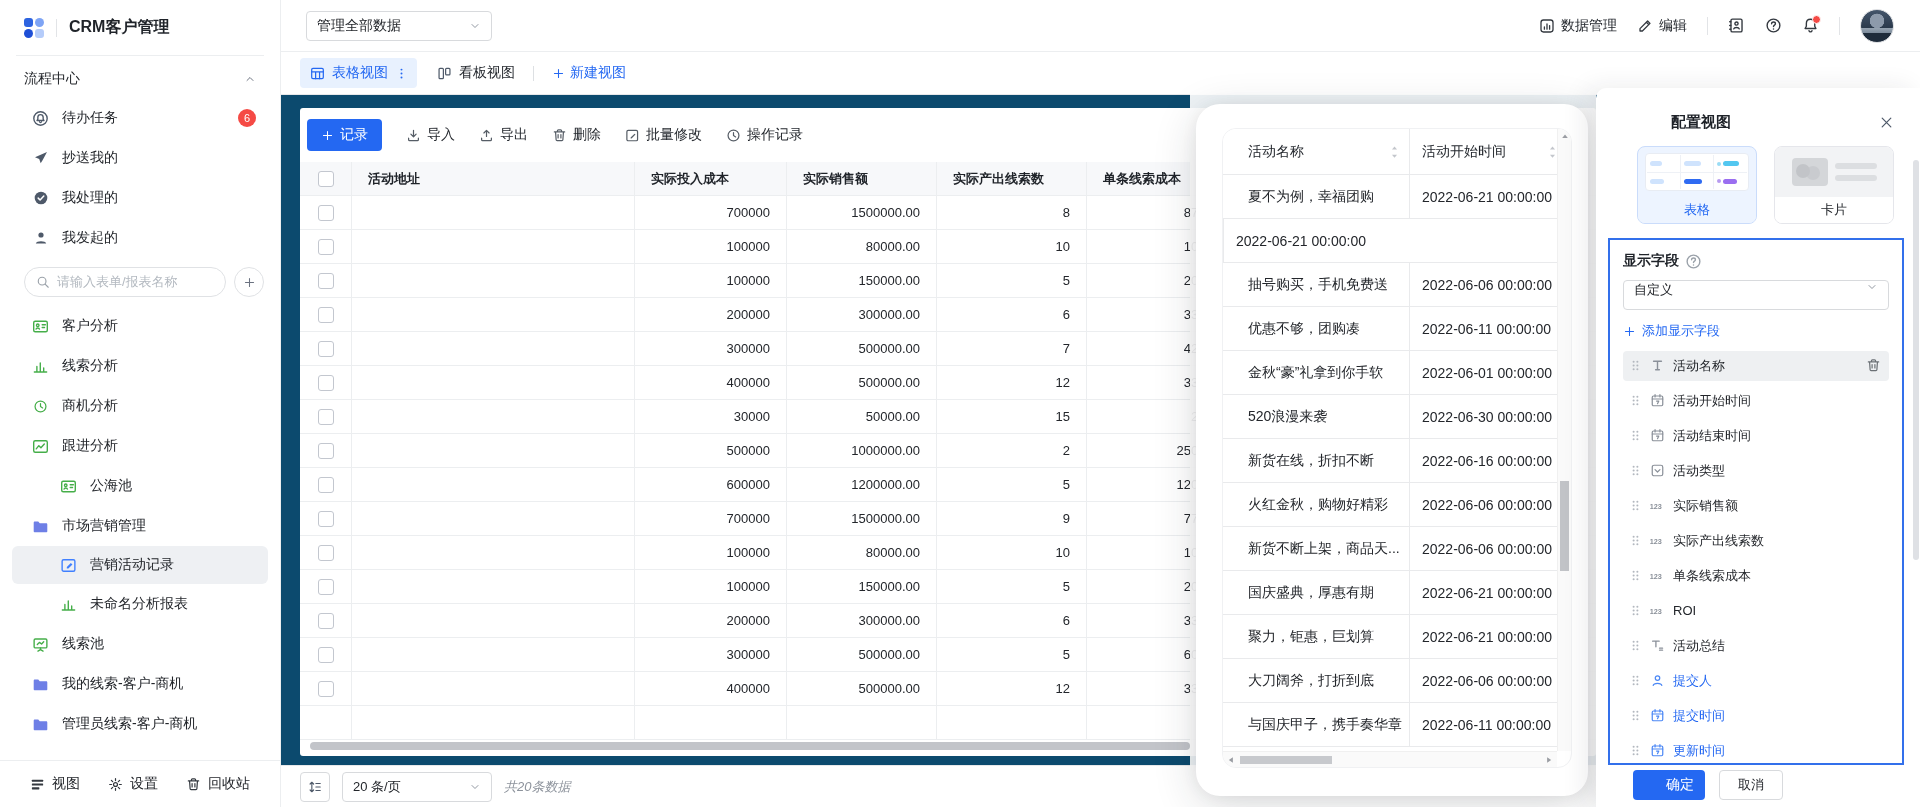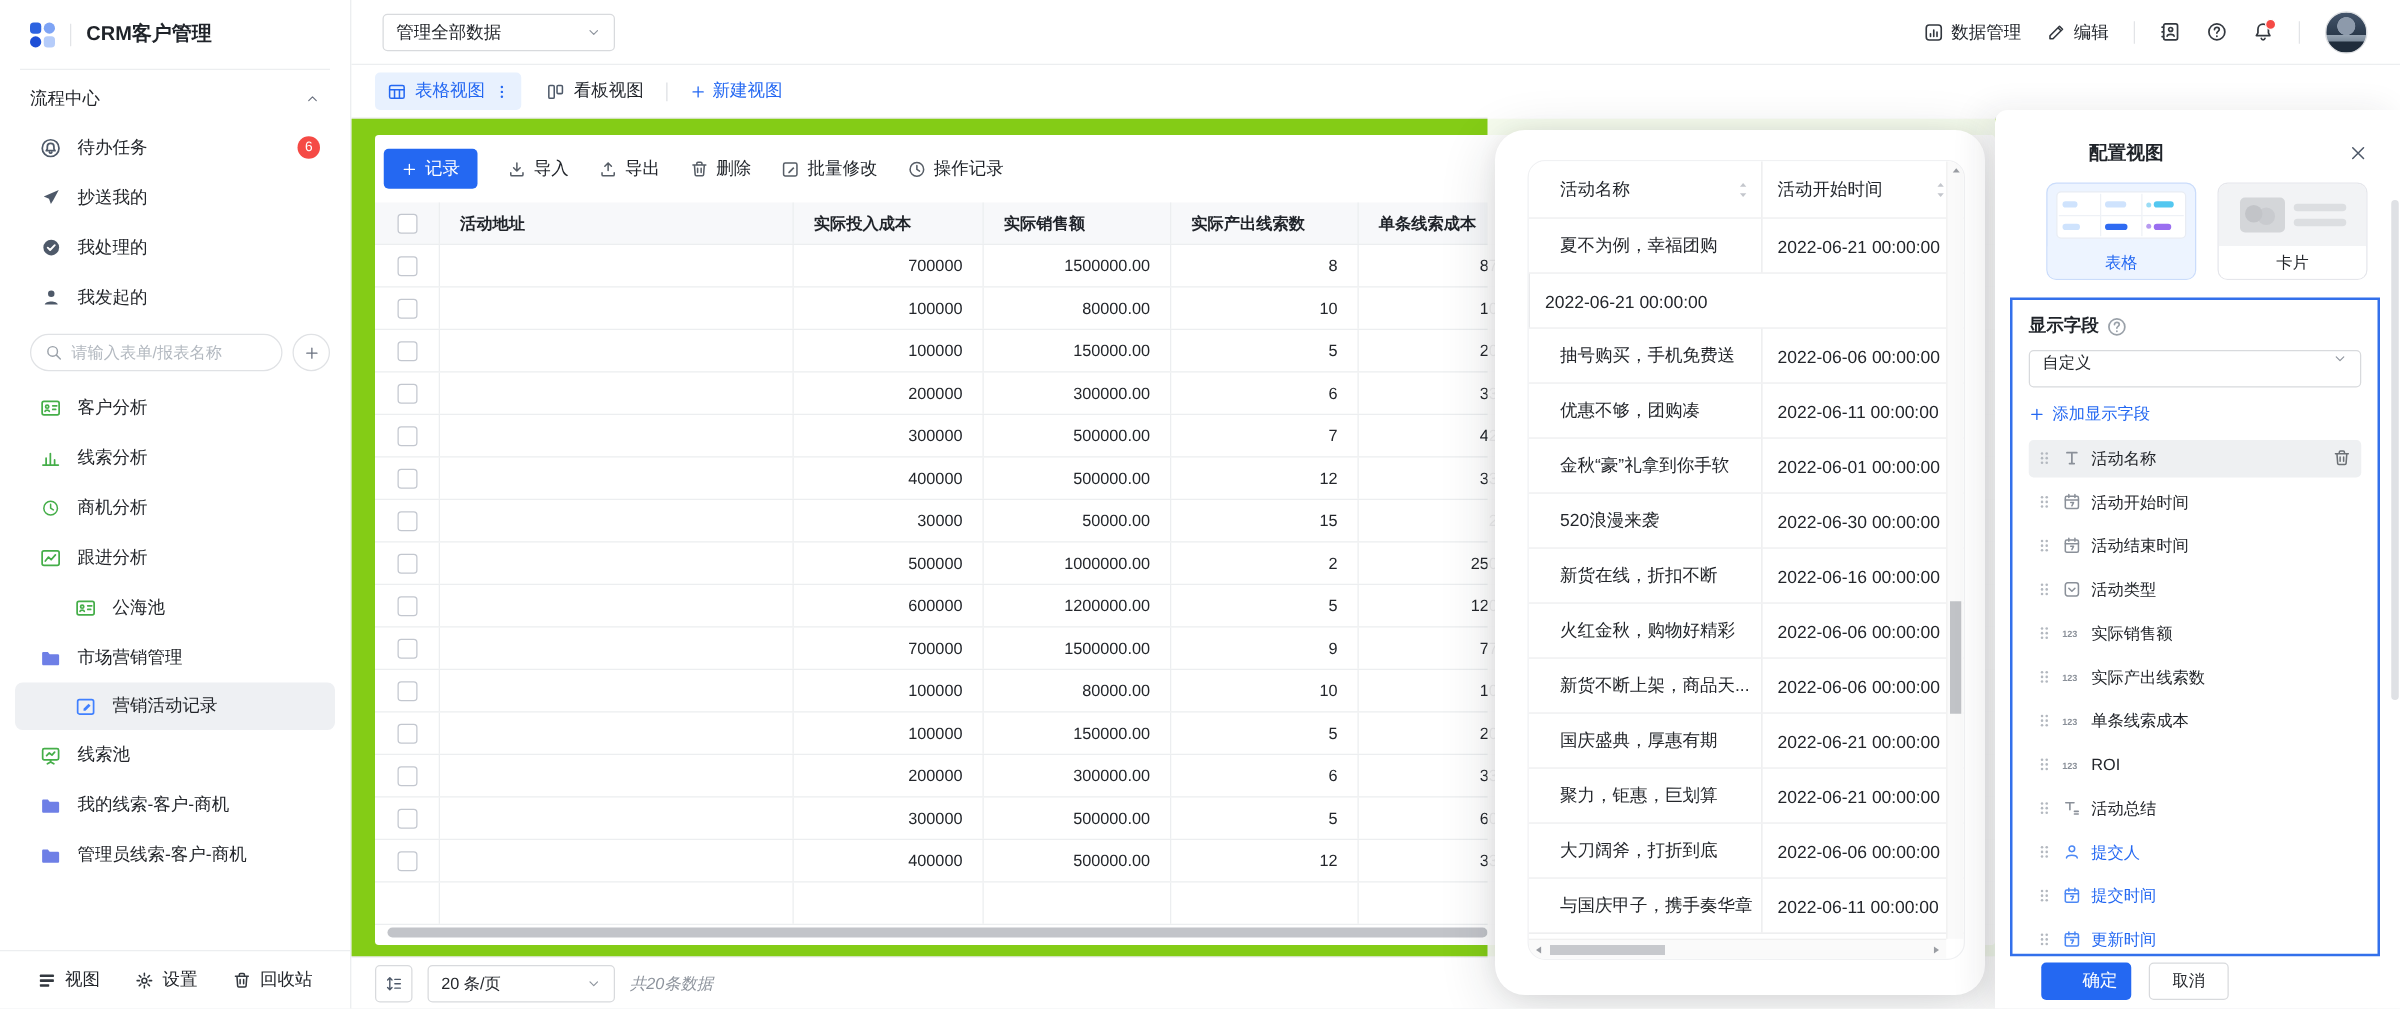--- a/index.html
+++ b/index.html
@@ -55,21 +55,21 @@
       border:1px solid #dcdee1;box-sizing:border-box;cursor:pointer;}
 
   .viewtabs{height:43px;background:#fff;border-bottom:1px solid #e7e8ea;display:flex;align-items:center;padding-left:19px;flex:none;box-sizing:border-box;}
   .tab-chip{display:inline-flex;align-items:center;gap:7px;background:#e8f1fe;color:#2468f2;height:30px;padding:0 9px 0 10px;border-radius:4px;font-size:14px;cursor:pointer;}
   .tab-chip .ic{color:#2468f2;}
   .tab-plain{display:inline-flex;align-items:center;gap:7px;color:#1f2329;font-size:14px;margin-left:20px;cursor:pointer;}
   .tab-plain .ic{color:#4e5969;}
   .vt-div{width:1px;height:15px;background:#dde0e3;margin:0 18px;}
   .tab-new{display:inline-flex;align-items:center;gap:5px;color:#2468f2;font-size:14px;cursor:pointer;}
 
-  .content{flex:1;position:relative;background:#84cc16;overflow:hidden;}
+  .content{flex:1;position:relative;background:#0c4a6e;overflow:hidden;}
   .card{position:absolute;left:19px;top:13px;width:1296px;height:648px;background:#fff;border-radius:3px;overflow:hidden;}
   .toolbar{height:54px;display:flex;align-items:center;gap:24px;padding-left:7px;}
   .btn-record{display:inline-flex;align-items:center;gap:6px;background:#2468f2;color:#fff;height:32px;padding:0 14px;border-radius:4px;font-size:14px;border:none;cursor:pointer;}
   .tool-btn{display:inline-flex;align-items:center;gap:6px;color:#1f2329;font-size:14px;cursor:pointer;background:none;border:none;padding:0;}
   .tool-btn .ic{color:#565d66;}
 
   .dtable{font-size:13px;color:#23262b;}
   .trow{display:flex;height:34px;box-sizing:border-box;border-bottom:1px solid #eceef0;}
   .trow.head{background:#f7f8fa;font-weight:700;color:#1f2329;}
   .tcell{display:flex;align-items:center;box-sizing:border-box;border-right:1px solid #eceef0;height:100%;overflow:hidden;white-space:nowrap;}
@@ -290,20 +290,28 @@
           <span>市场营销管理</span>
         </div>
         <div class="sb-item tone-blue child active">
           <span class="ic i-edit-doc">
             <svg width="17" height="17" viewBox="0 0 16 16" fill="none" stroke="currentColor" stroke-width="1.3" stroke-linecap="round" stroke-linejoin="round">
               <rect x="2" y="2.6" width="12" height="10.8" rx="1.4"></rect>
               <path d="M6.4 9.4l3.8-3.8 1.5 1.5-3.8 3.8H6.4V9.4z" fill="currentColor" stroke="none"></path>
             </svg>
           </span>
           <span>营销活动记录</span>
+        </div>
+        <div class="sb-item tone-green child">
+          <span class="ic i-barchart">
+            <svg width="17" height="17" viewBox="0 0 16 16" fill="none" stroke="currentColor" stroke-width="1.3" stroke-linecap="round" stroke-linejoin="round">
+              <path d="M2.2 13.2h11.6M4.6 13V8M7.8 13V4.6M11 13V9.4"></path>
+            </svg>
+          </span>
+          <span>未命名分析报表</span>
         </div>
         <div class="sb-item tone-green">
           <span class="ic i-presentation">
             <svg width="17" height="17" viewBox="0 0 16 16" fill="none" stroke="currentColor" stroke-width="1.3" stroke-linecap="round" stroke-linejoin="round">
               <rect x="2" y="2.8" width="12" height="8.4" rx="1.2"></rect>
               <path d="M5 8l2-2 2 1.6 2-2.2M8 11.2v1.6M5.6 14.2l2.4-1.4 2.4 1.4"></path>
             </svg>
           </span>
           <span>线索池</span>
         </div>

